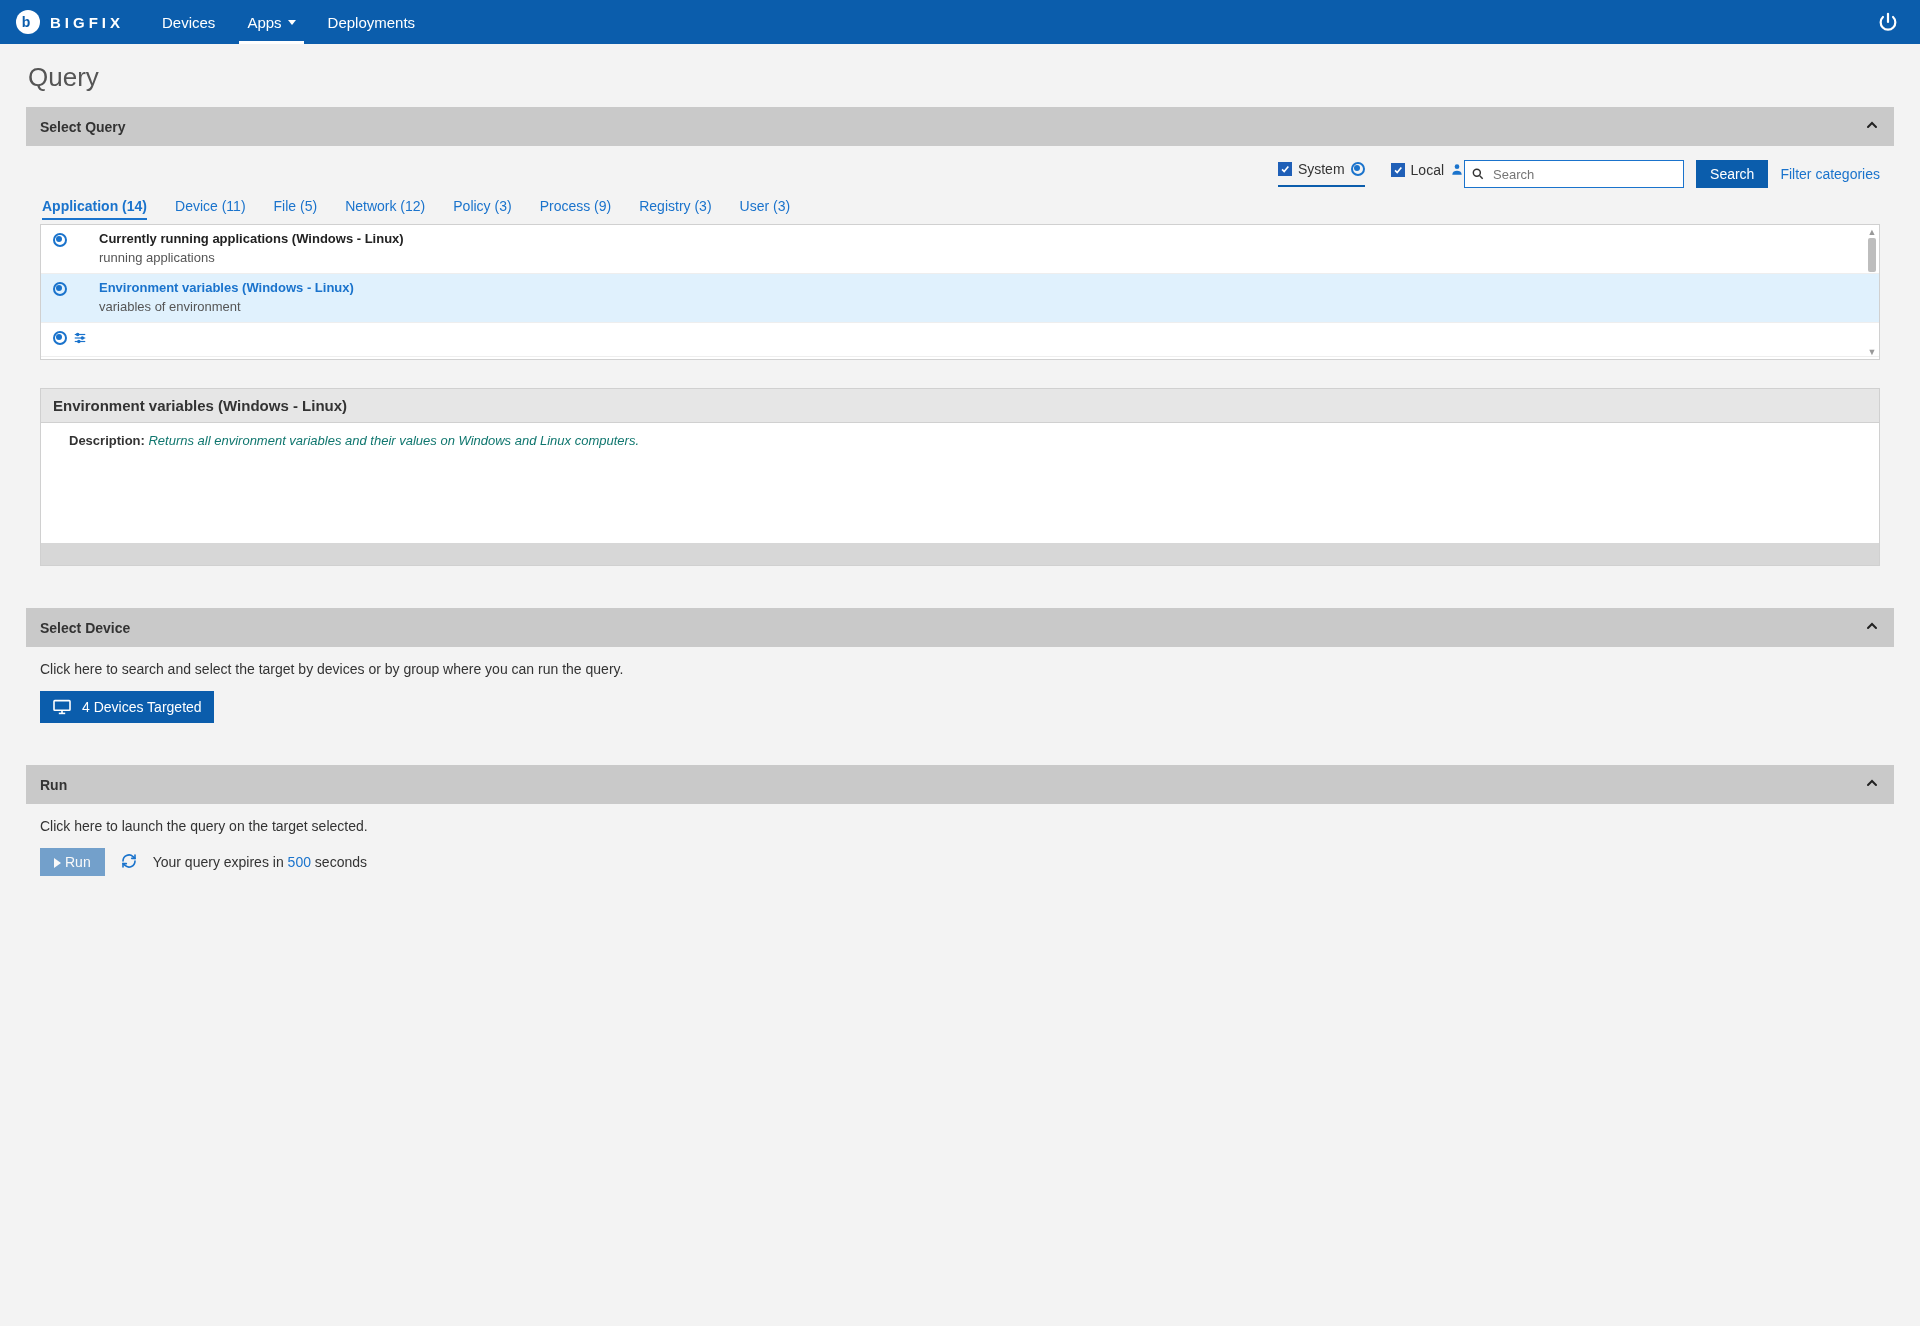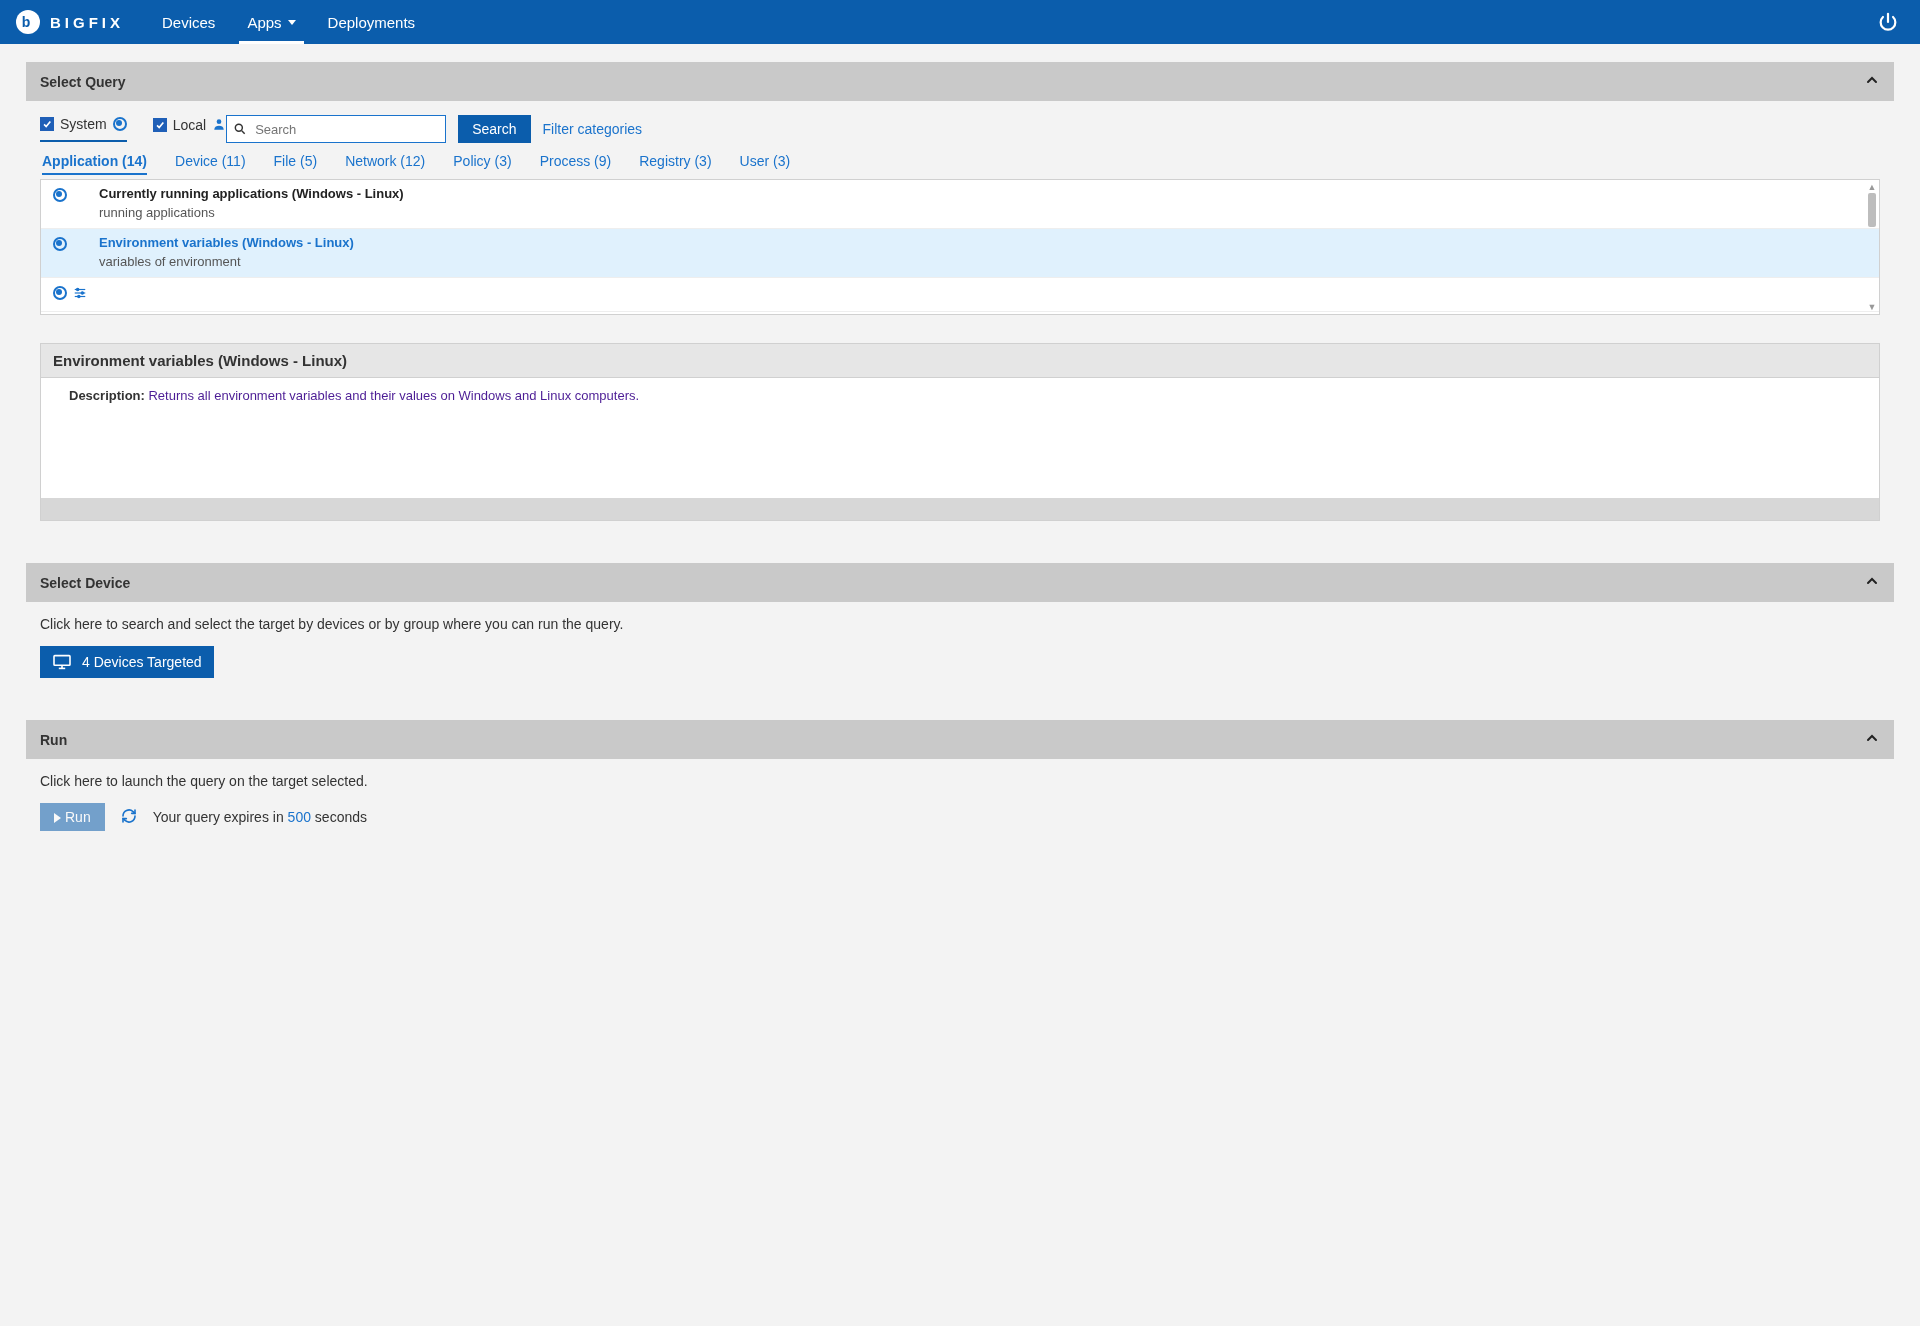--- a/index.html
+++ b/index.html
@@ -109,21 +109,21 @@
   .panel-body {
     padding: 14px 14px 18px;
   }
 
   .chevron-up svg { transform: rotate(180deg); }
 
   
   .query-toprow {
     display: flex;
     align-items: center;
-    justify-content: flex-start;
+    justify-content: flex-end;
   }
   .scope-checks {
     display: flex;
     gap: 26px;
   }
   .scope {
     display: flex;
     align-items: center;
     gap: 6px;
     cursor: pointer;
@@ -286,21 +286,21 @@
     font-size: 15px;
     border-bottom: 1px solid var(--border-gray);
   }
   .detail-body {
     background: #fff;
     padding: 10px 12px;
     min-height: 120px;
     font-size: 13px;
   }
   .detail-body .lbl { font-weight: 700; font-style: normal; padding-left: 16px; }
-  .detail-body .val { color: #4c1d95; }
+  .detail-body .val { font-style: italic; color: #0f766e; }
   .detail-footer {
     background: #d7d7d7;
     height: 22px;
   }
 
   
   .devices-btn {
     display: inline-flex;
     align-items: center;
     gap: 10px;
@@ -353,20 +353,21 @@
   <div class="topbar-spacer"></div>
   <div class="power-btn">
     <svg width="22" height="22" viewBox="0 0 24 24" fill="none" stroke="currentColor" stroke-width="2.4" stroke-linecap="round">
       <path d="M12 3v9"></path>
       <path d="M6.5 6.5a8 8 0 1 0 11 0"></path>
     </svg>
   </div>
 </div>
 
 <div class="page">
+  <h1 class="page-title">Query</h1>
 
   <div class="panel">
     <div class="panel-header">
       <span>Select Query</span>
       <span class="chevron-up">
         <svg width="16" height="16" viewBox="0 0 24 24" fill="none" stroke="#222" stroke-width="3" stroke-linecap="round">
             <polyline points="6 9 12 15 18 9"></polyline>
           </svg>
       </span>
     </div>

